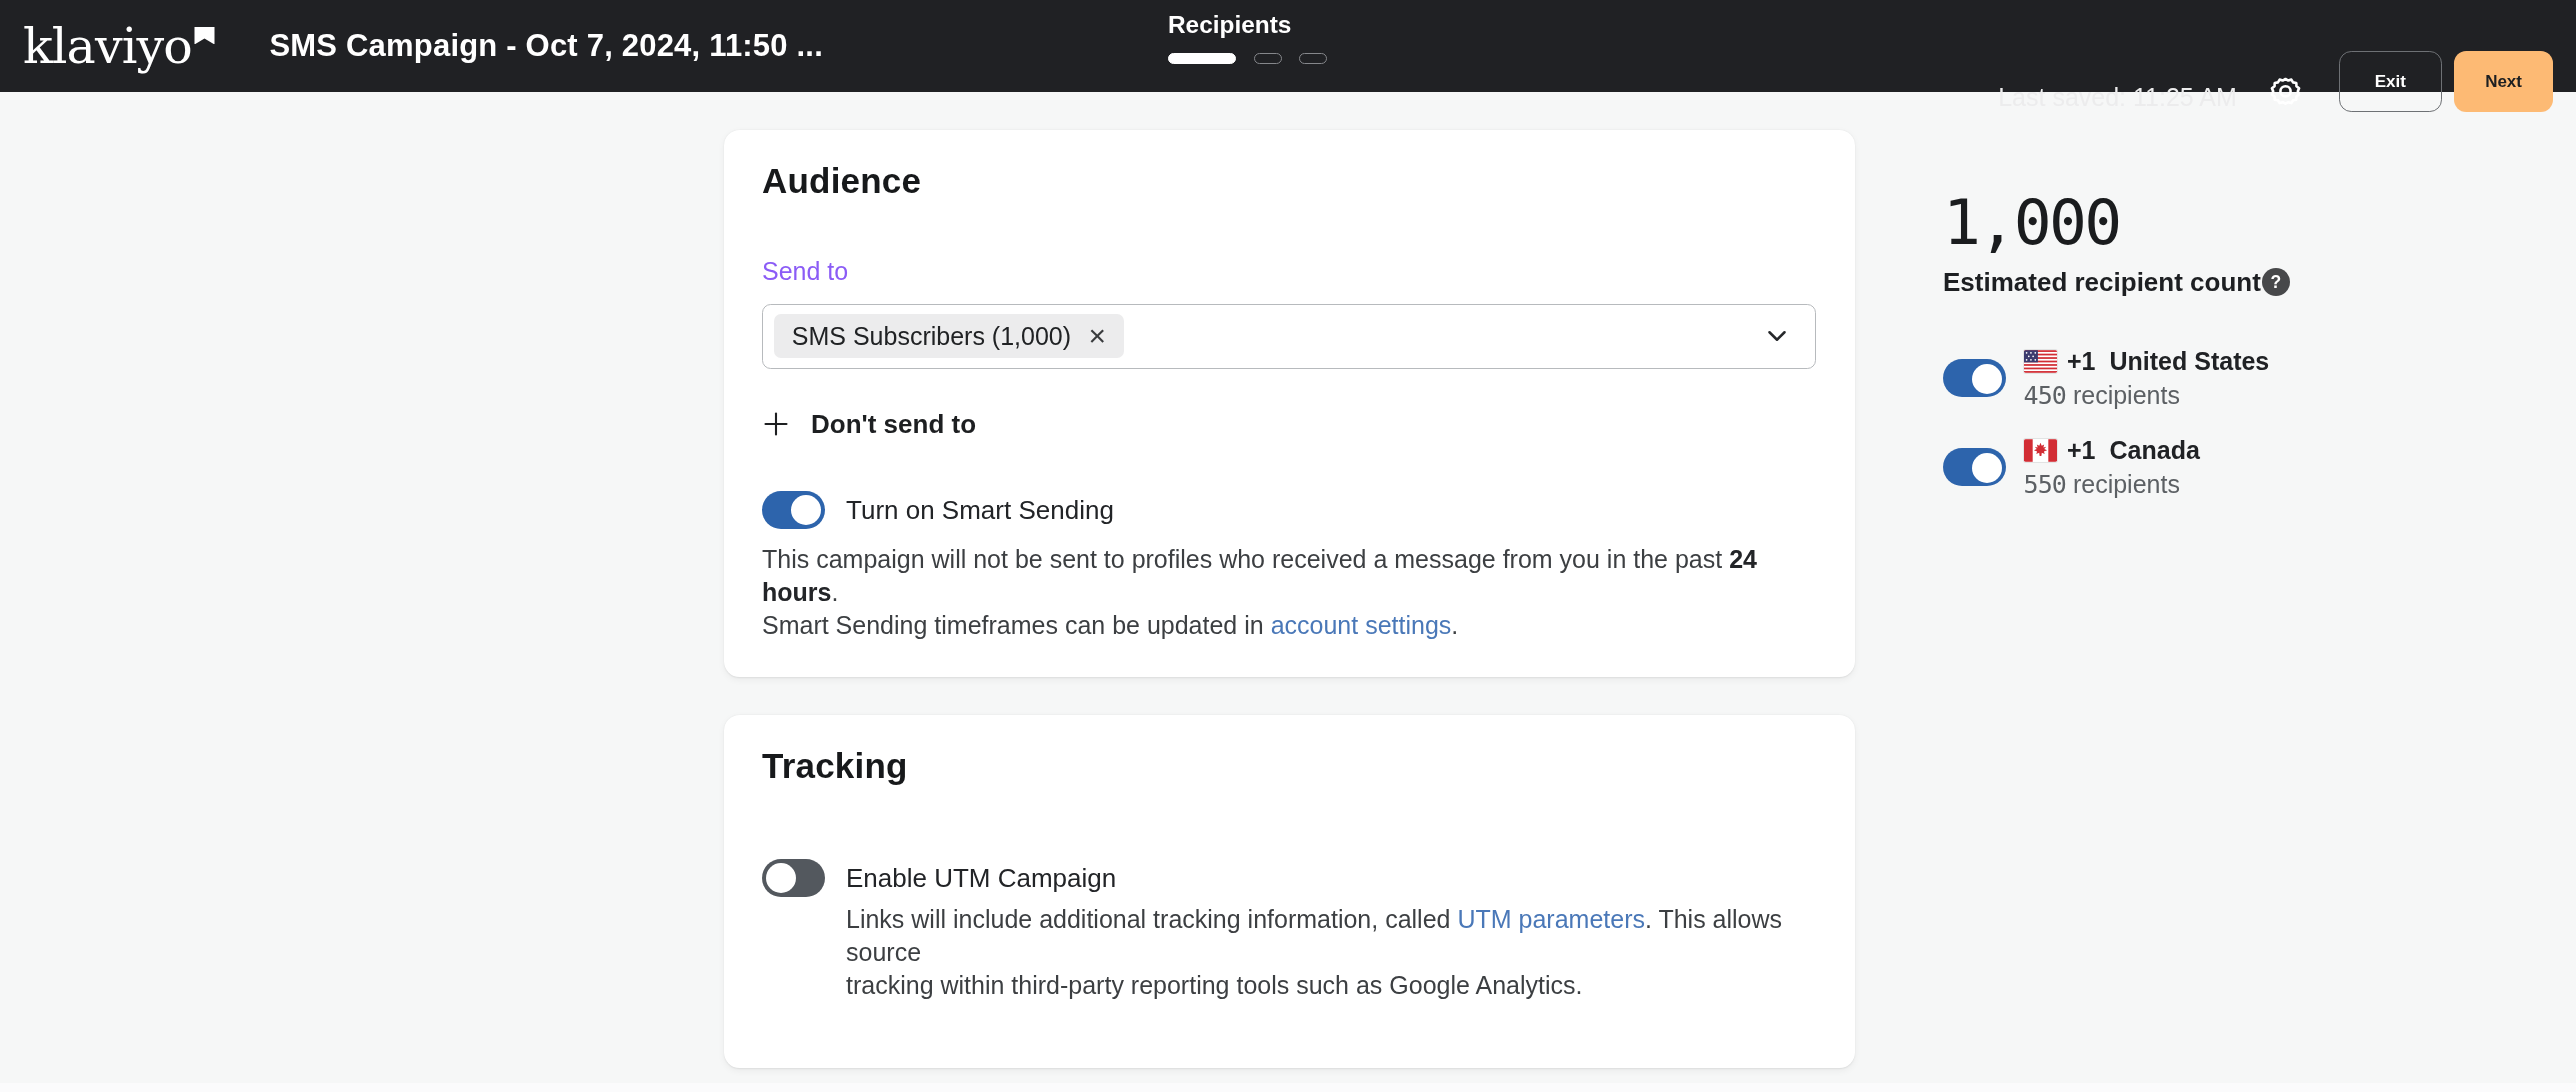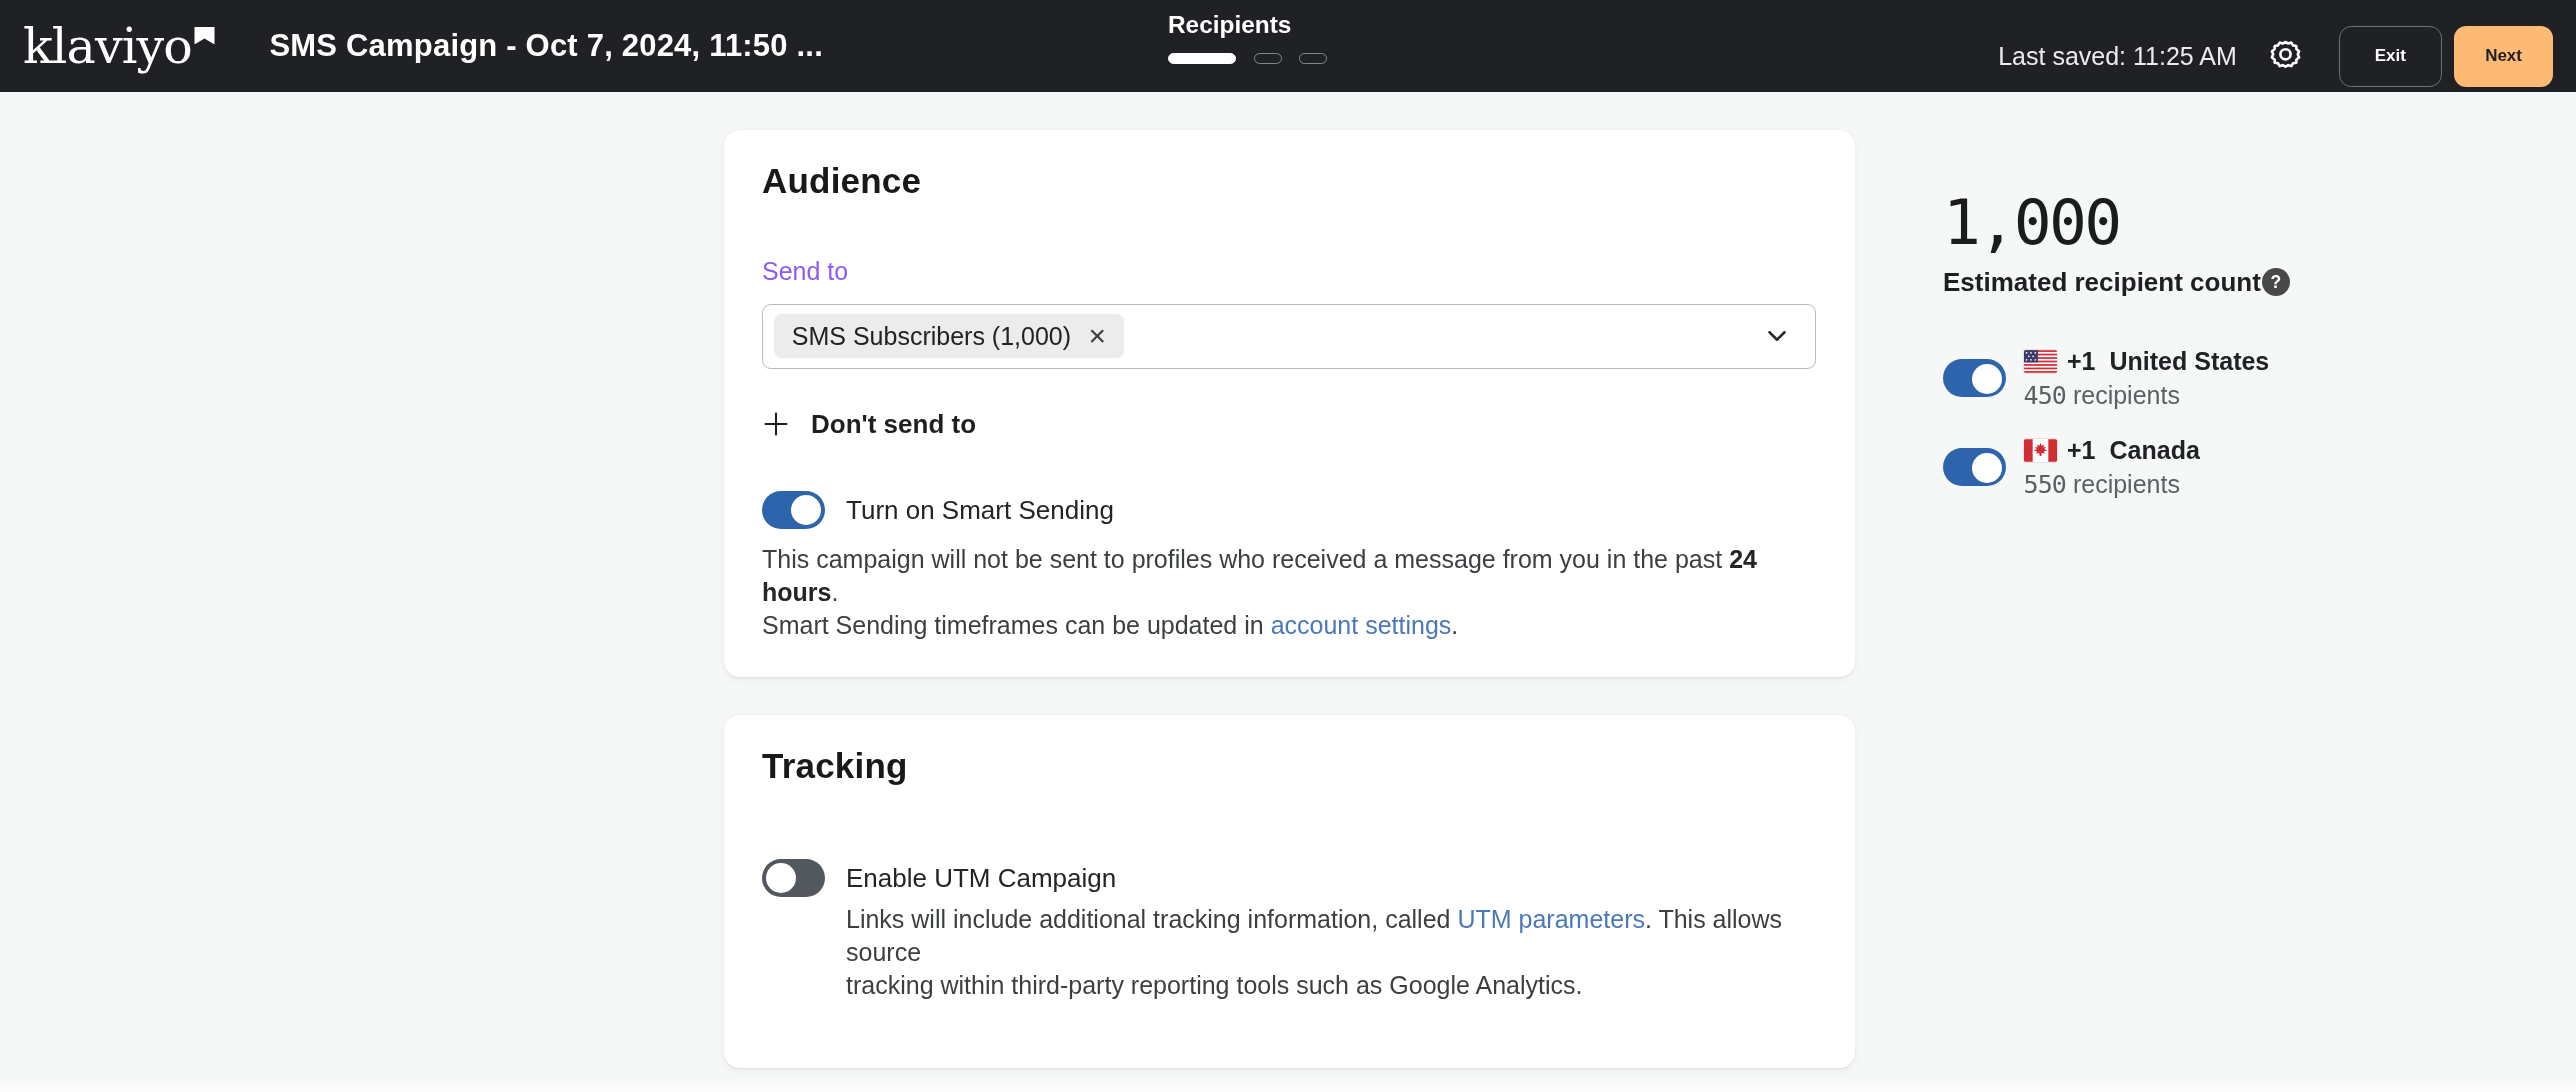--- a/index.html
+++ b/index.html
@@ -22,21 +22,21 @@
     font-family: "DejaVu Serif", "Liberation Serif", serif;
     color: #ffffff; font-size: 49px; line-height: 1; letter-spacing: -0.9px;
   }
   .logo-flag { width: 21px; height: 17.5px; margin-left: 2.6px; margin-top: 5.2px; }
   .campaign-title { color: #ffffff; font-size: 31px; font-weight: 700; margin-left: 54px; letter-spacing: 0.2px; }
   .steps { position: absolute; left: 1168px; top: 10.5px; }
   .steps-label { color: #ffffff; font-size: 24.4px; font-weight: 600; margin-bottom: 14px; }
   .pills { display: flex; align-items: center; gap: 17.5px; }
   .pill { display: inline-block; height: 11.3px; width: 28px; border: 1.7px solid #85878b; border-radius: 7px; background: transparent; cursor: pointer; }
   .pill.active { width: 68px; background: #ffffff; border-color: #ffffff; }
-  .tb-right { position: absolute; right: 23px; top: 0; height: 112px; display: flex; align-items: center; }
+  .tb-right { position: absolute; right: 23px; top: 0; height: 112px; display: flex; align-items: flex-end; }
   .last-saved { color: #ececed; font-size: 25px; }
   .gear-btn { background: none; border: none; cursor: pointer; margin-left: 30px; display: flex; align-items: center; }
   .gear-btn svg { width: 37px; height: 37px; }
   .btn { font-family: inherit; font-size: 17px; font-weight: 600; height: 61px; border-radius: 12.2px; cursor: pointer; }
   .btn-outline { background: transparent; color: #ffffff; border: 1.7px solid #6e7175; padding: 0 35px; margin-left: 35px; }
   .btn-solid { background: #fdba74; color: #1d1f21; border: none; padding: 0 31px; margin-left: 12.2px; }
   
   .card {
     position: absolute; left: 724px; width: 1131px; background: #ffffff;
     border-radius: 15.7px; box-shadow: 0 0.9px 1.7px rgba(0,0,0,.07), 0 2.6px 7px rgba(0,0,0,.05);

